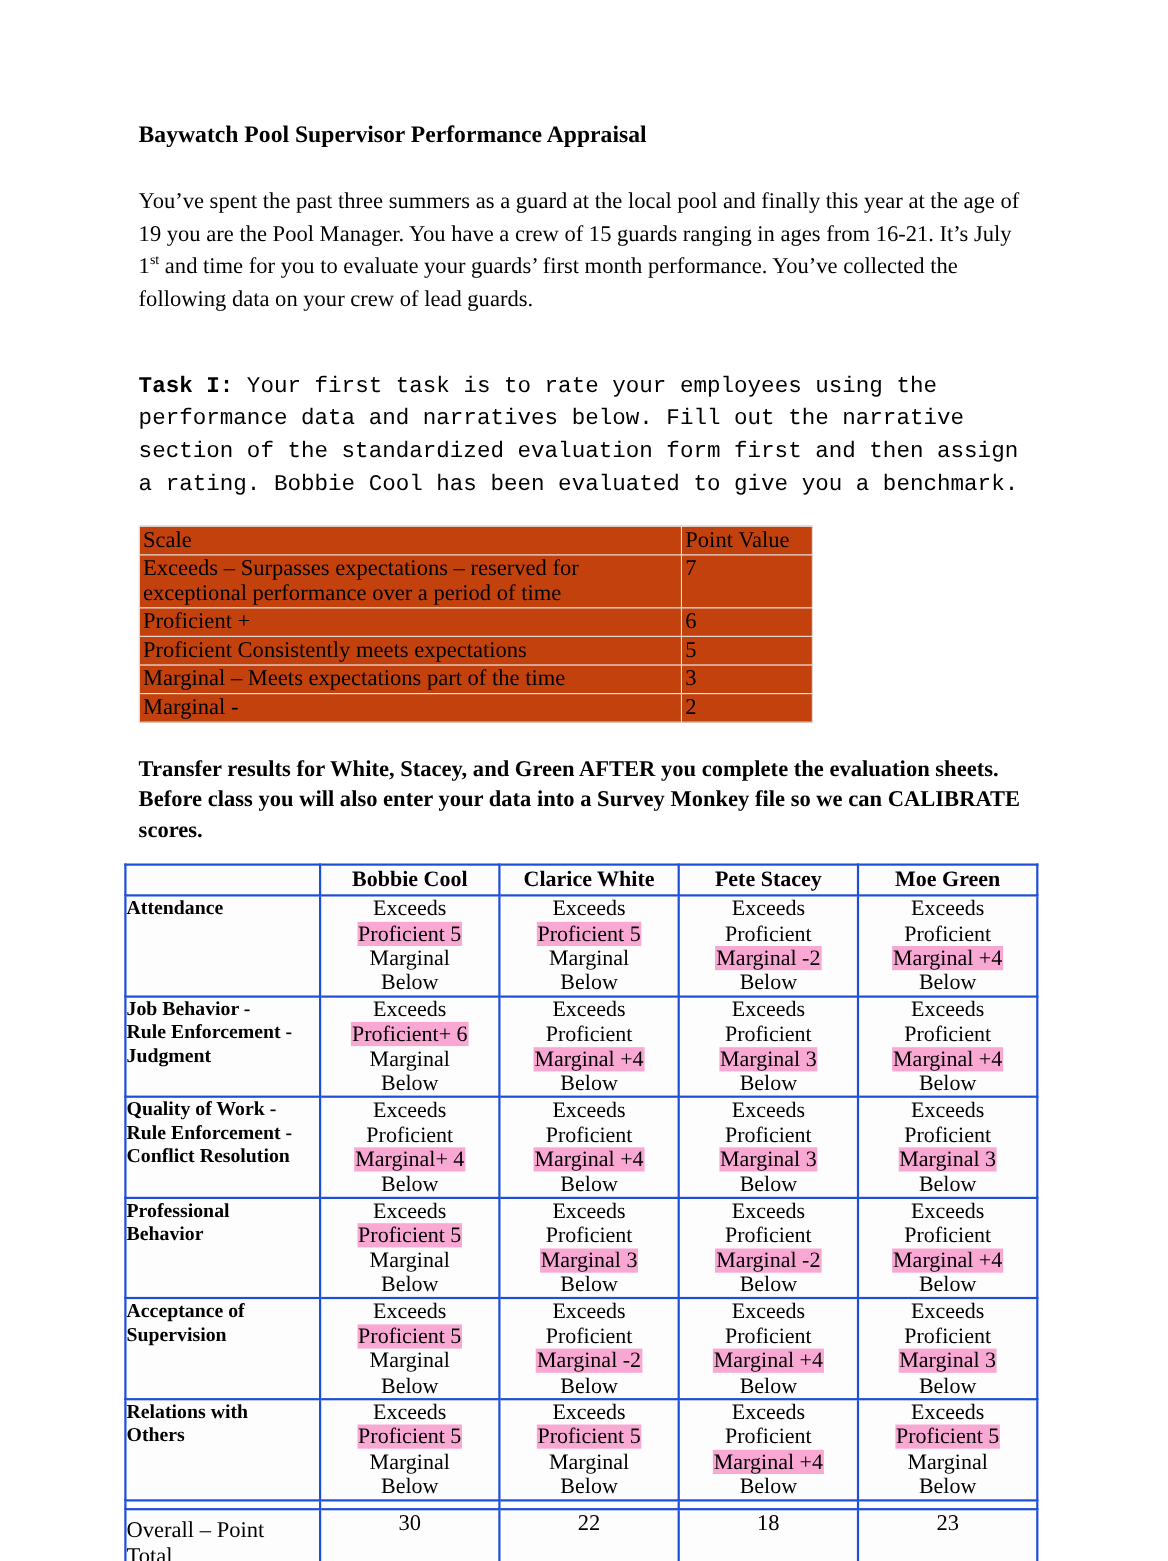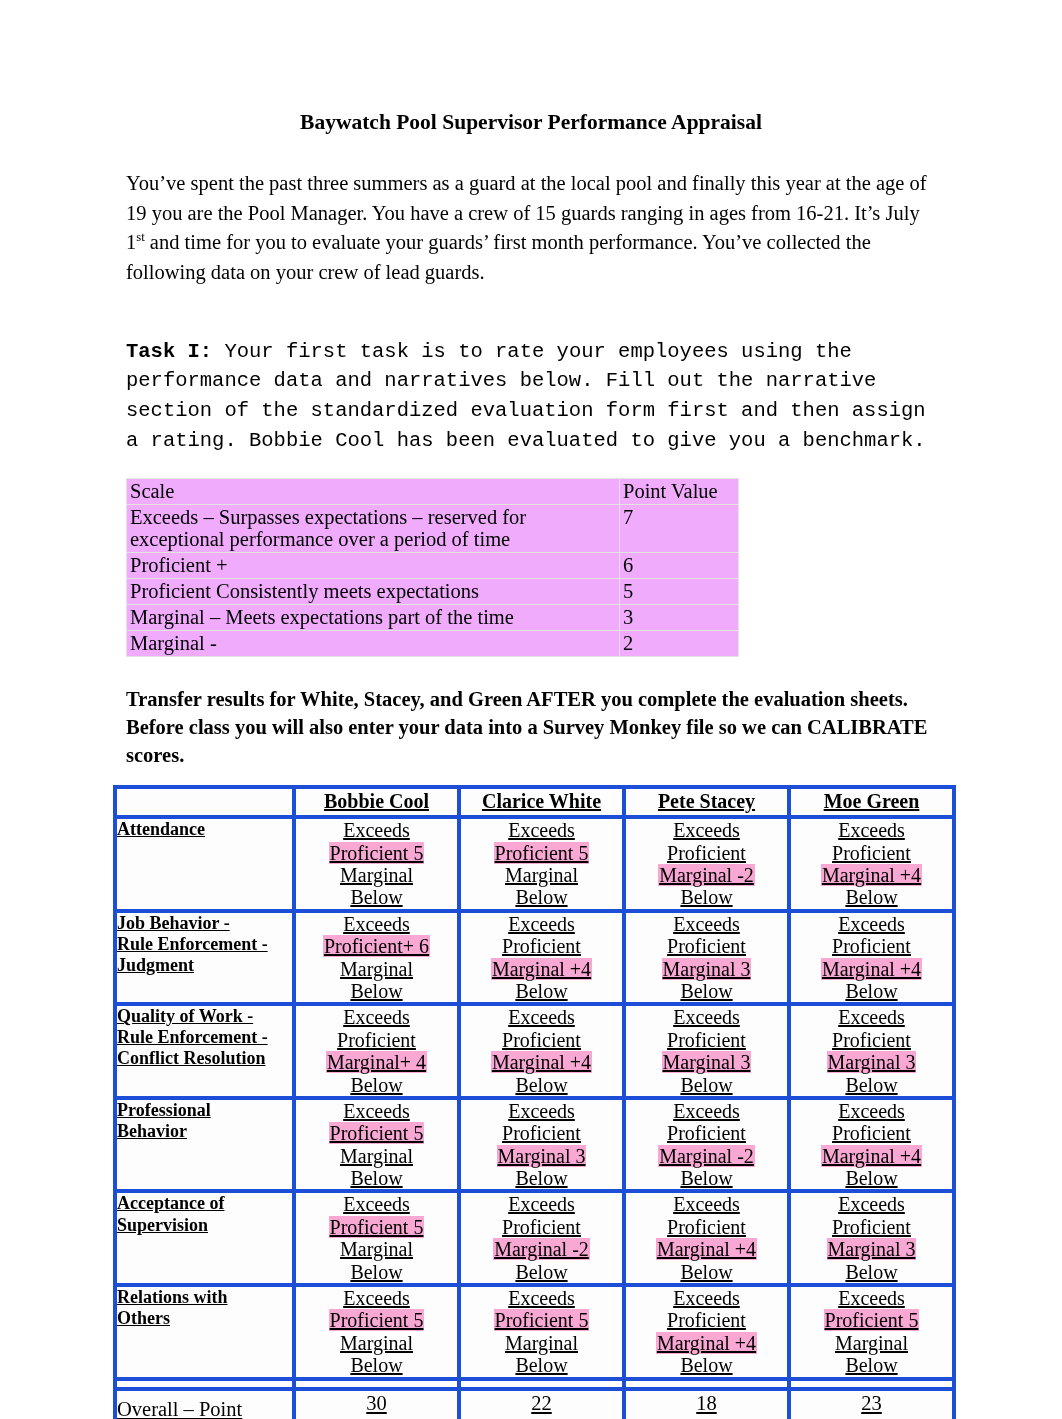--- a/index.html
+++ b/index.html
@@ -24,21 +24,21 @@
   }
   .content {
     position: absolute;
     left: 126px;
     top: 0;
     width: 810px;
   }
 
   
   .doc-title {
-    text-align: center;
+    text-align: left;
     font-weight: bold;
     font-size: 21.5px;
     line-height: 1.2;
     margin: 0;
     padding-top: 110px;
   }
 
   
   .para {
     font-size: 20.5px;
@@ -62,38 +62,37 @@
     border-collapse: collapse;
     width: 600px;
     table-layout: fixed;
   }
   table.scale td {
     border: 1px solid #e3e3e3;
     font-size: 20.5px;
     line-height: 1.12;
     padding: 1px 2px 1px 3px;
     vertical-align: top;
-    background: #f0abfc;
+    background: #c2410c;
   }
   table.scale td.c1 { width: 487px; }
   table.scale td.c2 { width: 113px; }
 
   
   .main-wrap { padding-top: 16px; margin-left: -13px; }
   table.appraisal {
     border-collapse: collapse;
     width: 820px;
     table-layout: fixed;
   }
   table.appraisal td {
-    border: 4px solid #1d4ed8;
+    border: 2px solid #1d4ed8;
     vertical-align: top;
     background: #fdfdfd;
     padding: 0;
-    text-decoration: underline;
   }
   .col-label { width: 175px; }
   .col-person { width: 161px; }
 
   .hdr-row td { height: 26px; }
   .hdr-name {
     text-align: center;
     font-weight: bold;
     font-size: 20px;
     line-height: 1.25;

